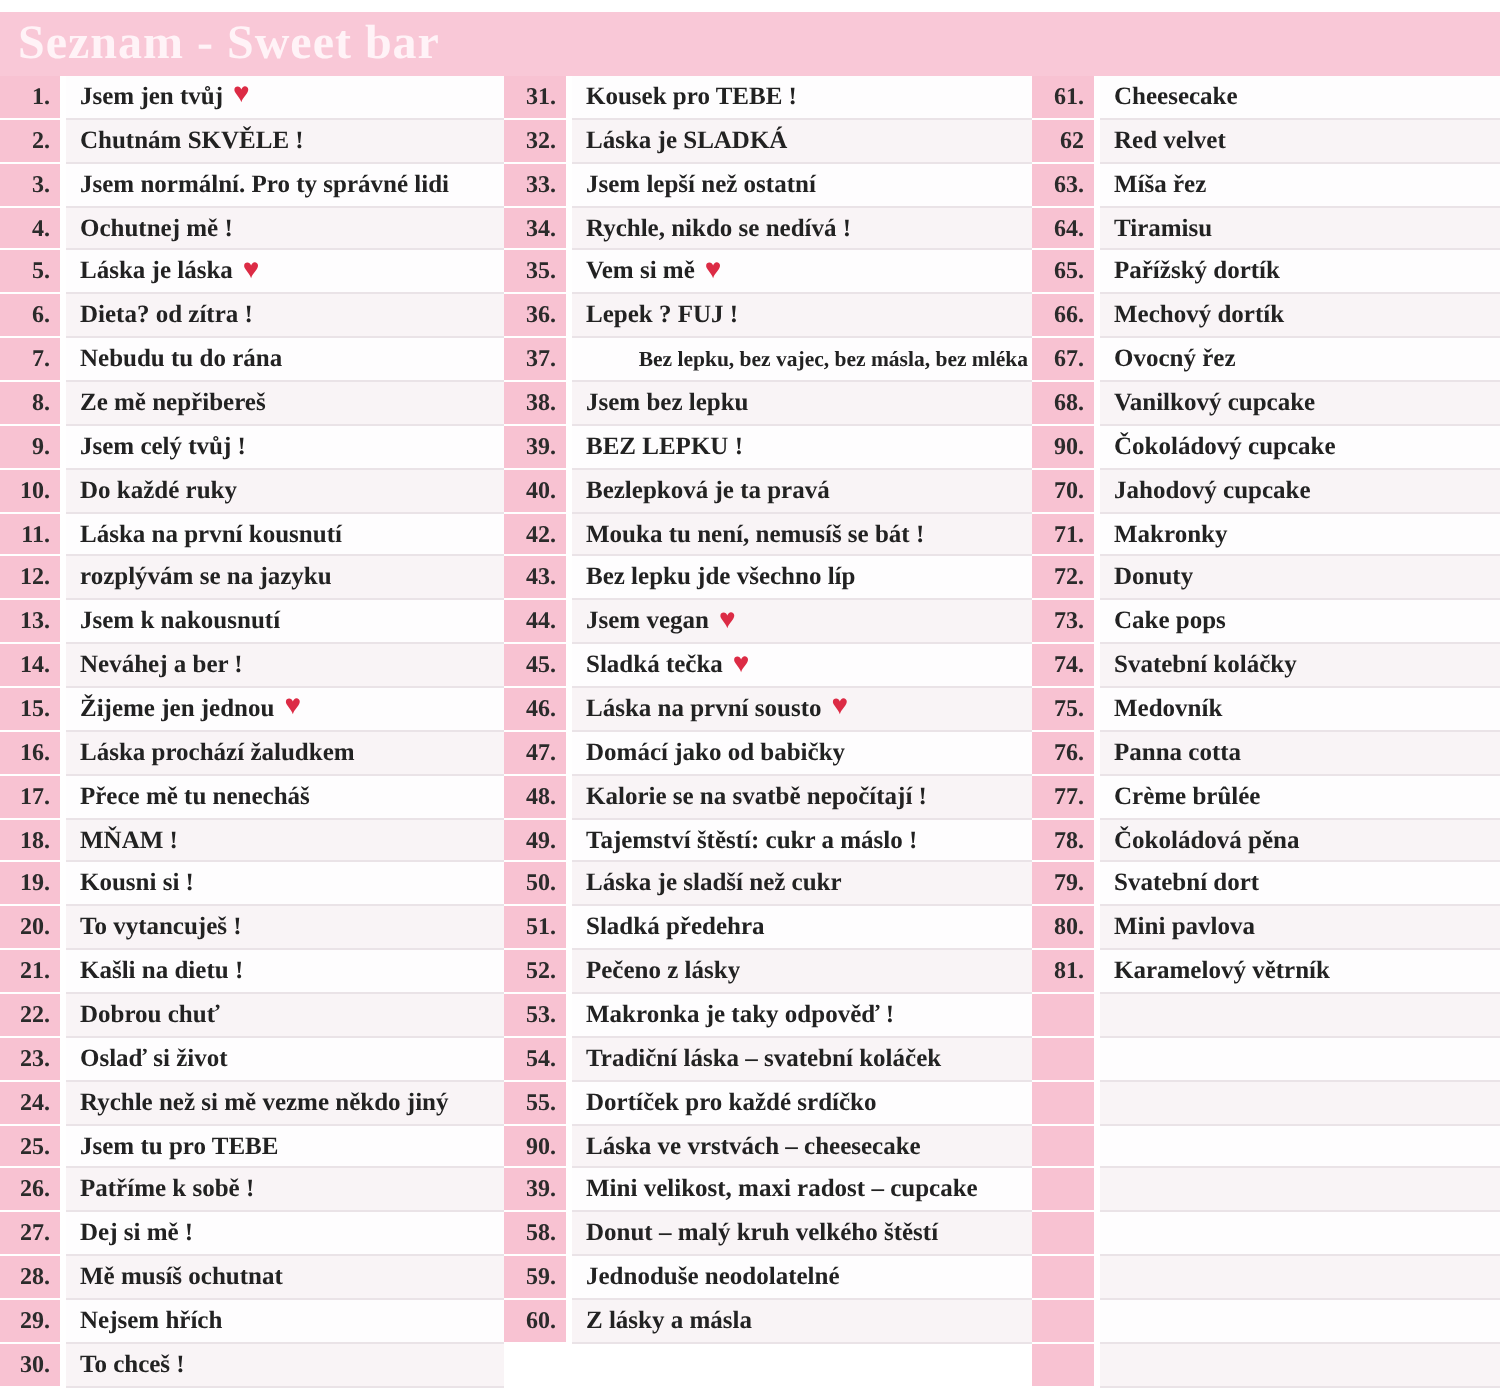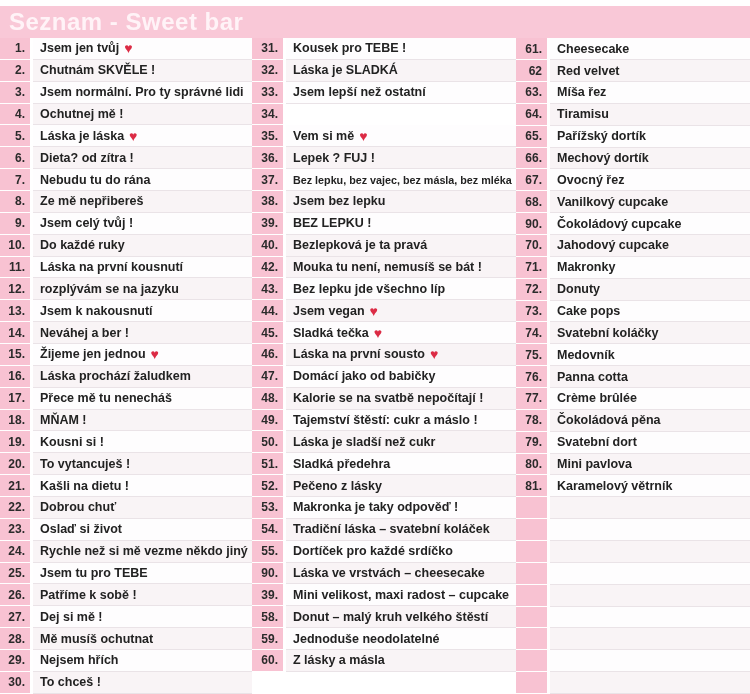--- a/index.html
+++ b/index.html
@@ -11,21 +11,21 @@
     --separator:#EAE3E7;
     --text-dark:#222222;
     --title-color:#FFF3F7;
   }
   *{box-sizing:border-box;margin:0;padding:0;}
   html,body{width:750px;height:694px;overflow:hidden;}
   body{
     font-family:"Liberation Sans","DejaVu Sans",sans-serif;
     background:#ffffff;
   }
-  .page{width:750px;height:694px;background:#ffffff;}
+  .page{width:750px;height:694px;background:#ffffff;font-family:Liberation Serif, serif;}
   .top-strip{height:6px;background:#ffffff;}
   .header{
     height:32px;
     background:var(--header-pink);
     display:flex;
     align-items:center;
     padding-left:9px;
   }
   .header h1{
     font-size:24px;
@@ -34,21 +34,21 @@
     color:var(--title-color);
   }
   .grid{
     display:flex;
     height:656px;
     background:#ffffff;
   }
   .col{display:flex;flex-direction:column;}
   .col1{width:252px;}
   .col2{width:264px;}
-  .col3{width:234px;justify-content:flex-end;}
+  .col3{width:234px;}
   .row{
     display:flex;
     height:calc(656px / 30);
     flex:0 0 auto;
   }
   .num{
     width:31px;
     background:var(--number-pink);
     border-bottom:1px solid #ffffff;
     display:flex;
@@ -325,40 +325,43 @@
         <div class="row">
           <div class="num">33.</div>
           <div class="gap"></div>
           <div class="txt">
             <span>Jsem lepší než ostatní</span>
           </div>
         </div>
         <div class="row alt">
           <div class="num">34.</div>
           <div class="gap"></div>
+          <div class="txt">
+            <span>Rychle, nikdo se nedívá !</span>
+          </div>
         </div>
         <div class="row">
           <div class="num">35.</div>
           <div class="gap"></div>
           <div class="txt">
             <span>Vem si mě</span>
             <span class="heart">♥</span>
           </div>
         </div>
         <div class="row alt">
           <div class="num">36.</div>
           <div class="gap"></div>
           <div class="txt">
             <span>Lepek ? FUJ !</span>
           </div>
         </div>
         <div class="row">
           <div class="num">37.</div>
           <div class="gap"></div>
-          <div class="txt" style="font-size: 10.75px;">
+          <div class="txt" style="font-size: 10.75px; justify-content: flex-end;">
             <span>Bez lepku, bez vajec, bez másla, bez mléka</span>
           </div>
         </div>
         <div class="row alt">
           <div class="num">38.</div>
           <div class="gap"></div>
           <div class="txt">
             <span>Jsem bez lepku</span>
           </div>
         </div>

